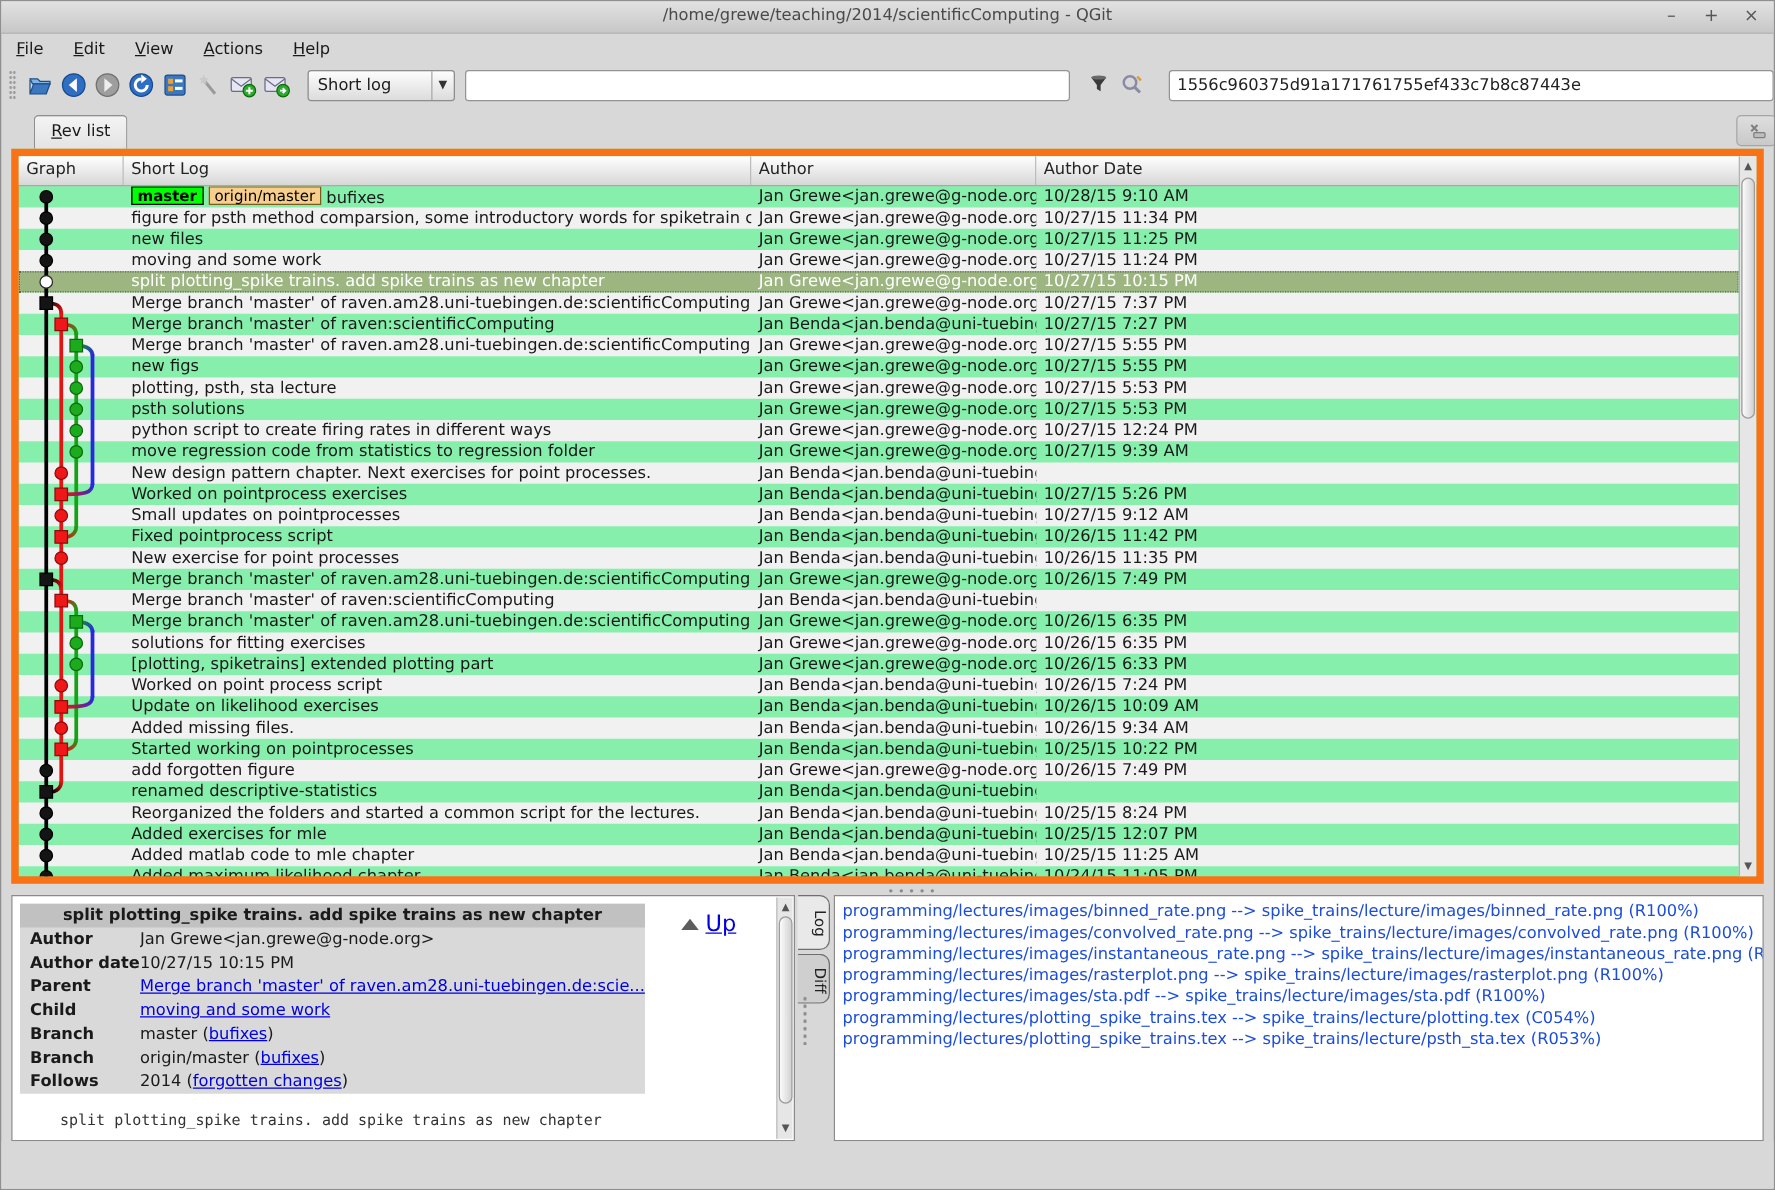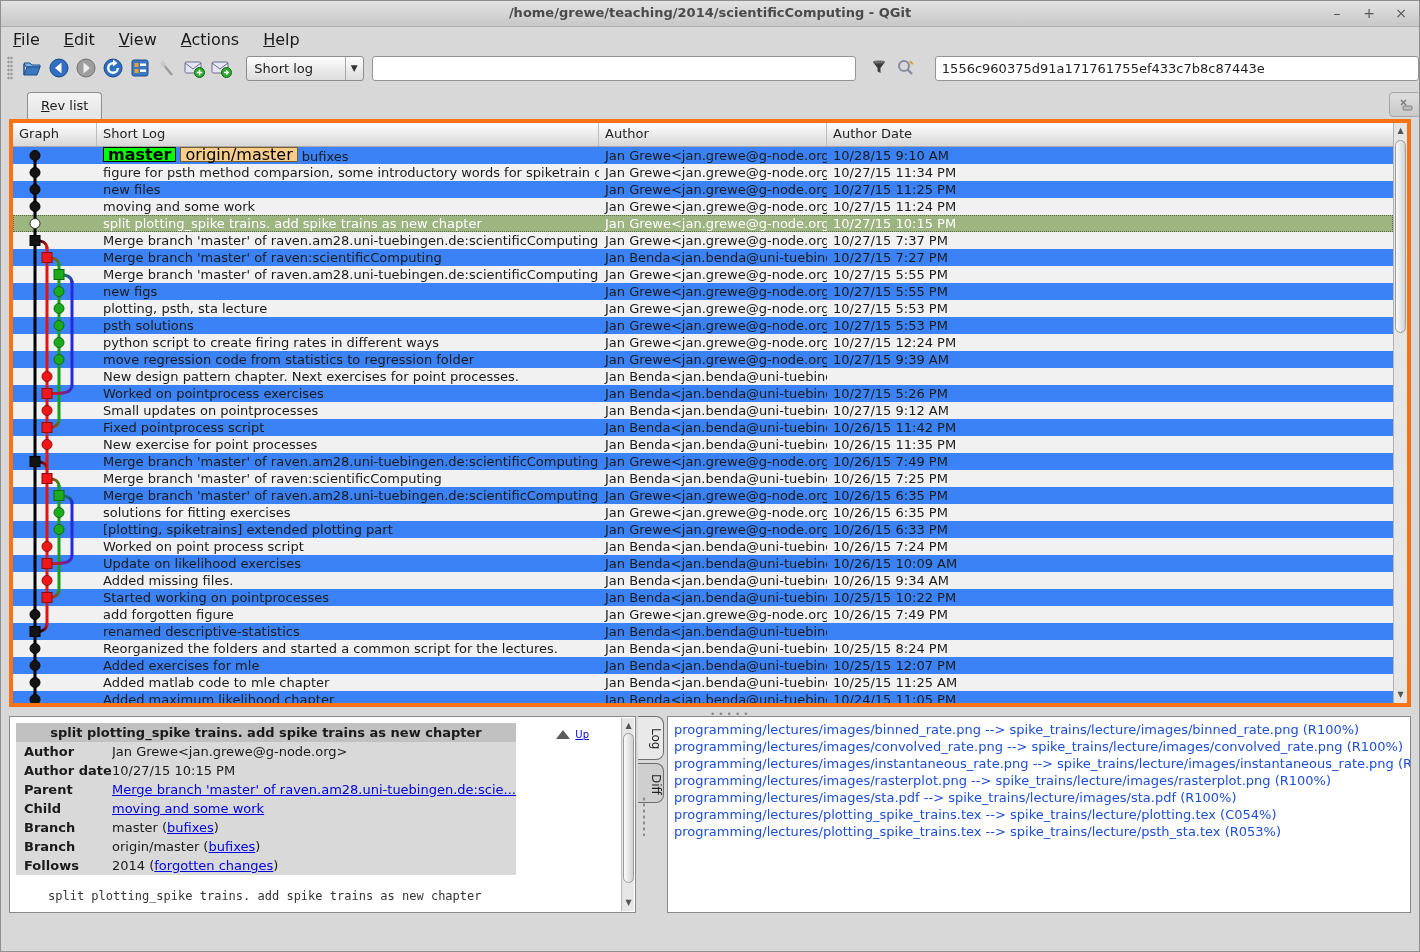--- a/index.html
+++ b/index.html
@@ -3,28 +3,28 @@
 <meta charset="utf-8">
 <style>
   html,body{margin:0;padding:0;background:#b9b9b9;}
   *{box-sizing:border-box;}
   .window{position:relative;width:1420px;height:952px;background:#d8d8d8;
     border:1px solid #8f8f8f;font-family:"DejaVu Sans",sans-serif;color:#1a1a1a;overflow:hidden;}
 
   
   .titlebar{position:absolute;left:0;top:0;width:100%;height:26px;
     background:linear-gradient(#e2e2e2,#c7c7c7);border-bottom:1px solid #adadad;}
-  .title{position:absolute;left:0;right:0;top:4px;text-align:center;font-weight:bold;
+  .title{position:absolute;left:0;right:0;top:4px;text-align:center;font-weight:normal;
     font-size:13px;color:#4a4a4a;}
   .win-buttons{position:absolute;right:10px;top:3px;display:flex;gap:16px;}
   .win-btn{font-size:14px;color:#555;width:16px;text-align:center;cursor:default;line-height:18px;}
 
   
   .menubar{position:absolute;left:0;top:27px;width:100%;height:23px;display:flex;
-    align-items:center;padding-left:12px;gap:24px;font-size:16px;}
+    align-items:center;padding-left:12px;gap:24px;font-size:13px;}
   .menu-item{cursor:default;}
   .menu-item u{text-decoration:underline;}
 
   
   .toolbar{position:absolute;left:0;top:50px;width:100%;height:34px;display:flex;
     align-items:center;padding-left:6px;}
   .tb-handle{width:6px;height:24px;margin-right:6px;
     background-image:radial-gradient(#9a9a9a 1px,transparent 1.2px);background-size:3px 4px;}
   .tbtn{width:27px;height:26px;display:flex;align-items:center;justify-content:center;border-radius:3px;}
   .combo{width:118px;height:25px;margin-left:12px;margin-right:8px;border:1px solid #8d8d8d;border-radius:3px;
@@ -39,34 +39,34 @@
   
   .tabbar{position:absolute;left:16px;top:88px;width:100%;height:30px;}
   .tab{position:absolute;left:10px;bottom:0;height:27px;padding:5px 13px 0 13px;font-size:13px;
     background:linear-gradient(#f4f4f4,#e3e3e3);border:1px solid #8f8f8f;border-bottom:none;
     border-radius:4px 4px 0 0;}
   .tab u{text-decoration:underline;}
   .corner-btn{position:absolute;right:14px;top:3px;width:32px;height:25px;border:1px solid #a5a5a5;
     border-radius:4px;background:linear-gradient(#dedede,#c9c9c9);display:flex;align-items:center;justify-content:center;}
 
   
-  .revlist{position:absolute;left:8px;right:8px;top:118px;height:588px;background:#3b82f6;
-    border:4px solid #f97316;}
+  .revlist{position:absolute;left:8px;right:8px;top:118px;height:588px;background:#86efac;
+    border:6px solid #f97316;}
   .rl-header{display:grid;grid-template-columns:84px 502px 228px 1fr;height:24px;
     background:linear-gradient(#ffffff,#d7d7d7);border-bottom:1px solid #a9a9a9;}
   .rl-h-cell{font-size:13px;color:#232323;padding:3px 0 0 6px;border-right:1px solid #bdbdbd;
     white-space:nowrap;overflow:hidden;}
   .rl-body{position:absolute;left:0;top:24px;right:14px;bottom:0;overflow:hidden;}
   .rl-row{display:grid;grid-template-columns:84px 502px 228px 1fr;height:17px;line-height:17px;
     font-size:13px;white-space:nowrap;}
   .rl-row.alt{background:#f1f1f1;}
   .rl-row.selected{background:#9cb581;color:#fff;outline:1px dotted #5a6b49;outline-offset:-1px;}
   .cell{overflow:hidden;white-space:nowrap;padding-left:6px;}
   .graph-cell{padding:0;}
-  .badge{display:inline-block;height:15px;line-height:14px;padding:0 4px;font-size:16px;
+  .badge{display:inline-block;height:15px;line-height:14px;padding:0 4px;font-size:12px;
     border:1px solid #000;margin-right:4px;color:#000;vertical-align:1px;}
   .badge.master{background:#00ff00;font-weight:bold;}
   .badge.remote{background:#f8ce8c;border-color:#7a5c22;}
   .graph-svg{position:absolute;left:0;top:0;pointer-events:none;}
 
   .rl-vscroll{position:absolute;right:0;top:0;bottom:0;width:14px;background:#e6e6e6;
     border-left:1px solid #b2b2b2;}
   .vs-arrow{position:absolute;left:0;width:13px;height:14px;text-align:center;font-size:8px;color:#555;line-height:14px;}
   .vs-thumb{position:absolute;left:1px;width:11px;background:linear-gradient(90deg,#fbfbfb,#d2d2d2);
     border:1px solid #9b9b9b;border-radius:6px;}
@@ -77,21 +77,21 @@
   
   .bottom{position:absolute;left:8px;right:8px;top:715px;height:197px;}
   .detail-panel{position:absolute;left:0;top:0;width:627px;height:197px;background:#fff;
     border:1px solid #8a8a8a;}
   .info-box{position:absolute;left:6px;top:6px;width:500px;background:#d9d9d9;font-size:13px;}
   .info-title{background:#c1c1c1;font-weight:bold;text-align:center;padding:2px 4px;white-space:nowrap;overflow:hidden;}
   .info-row{display:grid;grid-template-columns:88px 1fr;padding:1px 0 1px 8px;line-height:17px;}
   .info-label{font-weight:bold;}
   .info-value{white-space:nowrap;overflow:hidden;}
   a.qlink{color:#0000e0;text-decoration:underline;cursor:pointer;}
-  .up-link{position:absolute;right:46px;top:12px;font-size:10px;display:flex;align-items:center;gap:5px;}
+  .up-link{position:absolute;right:46px;top:12px;font-size:18px;display:flex;align-items:center;gap:5px;}
   .up-tri{width:0;height:0;border-left:7px solid transparent;border-right:7px solid transparent;
     border-bottom:9px solid #5d5d5d;display:inline-block;}
   .commit-msg{position:absolute;left:38px;top:172px;margin:0;font-family:"DejaVu Sans Mono",monospace;
     font-size:12px;color:#333;}
   .dp-vscroll{position:absolute;right:1px;top:1px;bottom:1px;width:13px;background:#e6e6e6;border-left:1px solid #bbb;}
 
   .side-tabs{position:absolute;left:629px;top:0;width:27px;}
   .side-tab{width:26px;height:40px;border:1px solid #6e6e6e;border-left:none;border-radius:0 8px 8px 0;
     writing-mode:vertical-rl;text-align:center;font-size:12px;color:#222;padding-top:2px;background:#cfcfcf;}
   .side-tab.active{background:#e9e9e9;height:44px;}
@@ -339,21 +339,20 @@
         <div class="rl-row">
           <div class="cell graph-cell"></div>
           <div class="cell log-cell"><span>Merge branch 'master' of raven.am28.uni-tuebingen.de:scientificComputing</span></div>
           <div class="cell">Jan Grewe&lt;jan.grewe@g-node.org&gt;</div>
           <div class="cell">10/26/15 7:49 PM</div>
         </div>
         <div class="rl-row alt">
           <div class="cell graph-cell"></div>
           <div class="cell log-cell"><span>Merge branch 'master' of raven:scientificComputing</span></div>
           <div class="cell">Jan Benda&lt;jan.benda@uni-tuebing...</div>
-          <div class="cell">10/26/15 7:25 PM</div>
         </div>
         <div class="rl-row">
           <div class="cell graph-cell"></div>
           <div class="cell log-cell"><span>Merge branch 'master' of raven.am28.uni-tuebingen.de:scientificComputing</span></div>
           <div class="cell">Jan Grewe&lt;jan.grewe@g-node.org&gt;</div>
           <div class="cell">10/26/15 6:35 PM</div>
         </div>
         <div class="rl-row alt">
           <div class="cell graph-cell"></div>
           <div class="cell log-cell"><span>solutions for fitting exercises</span></div>

